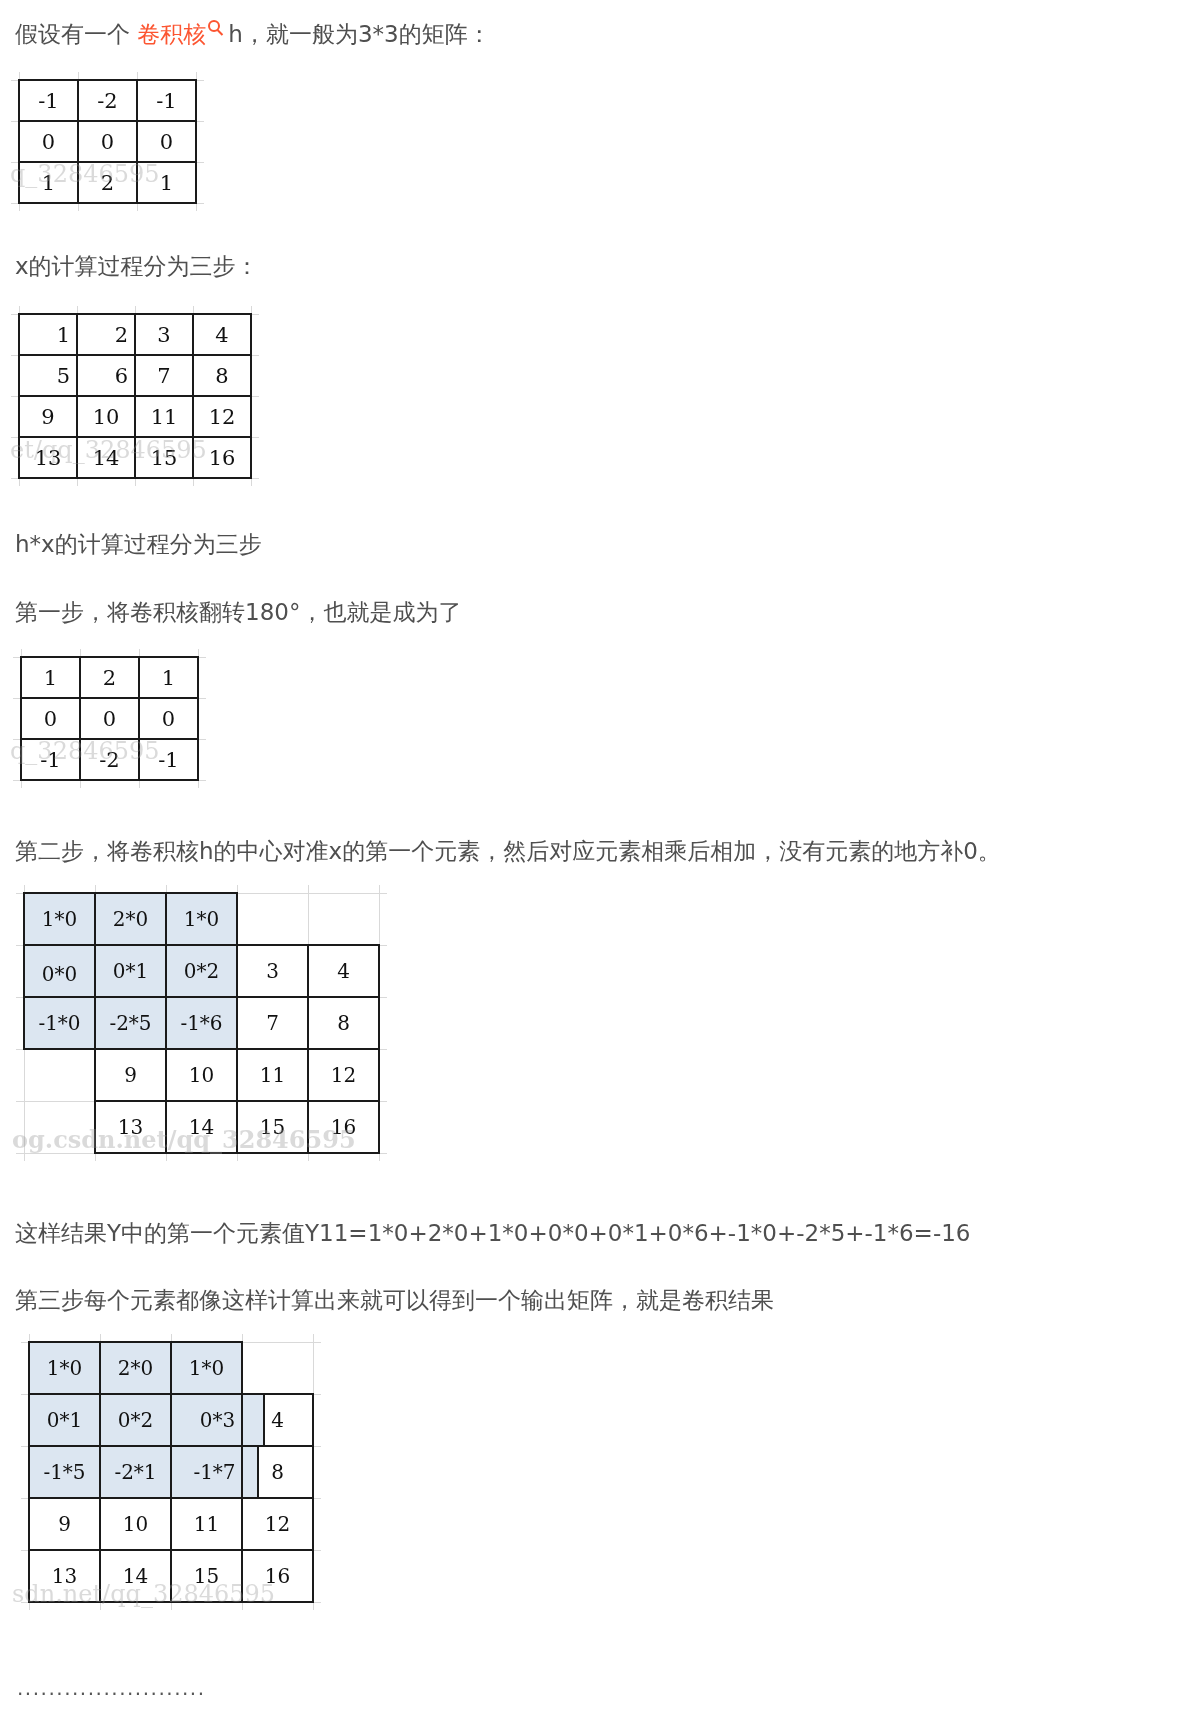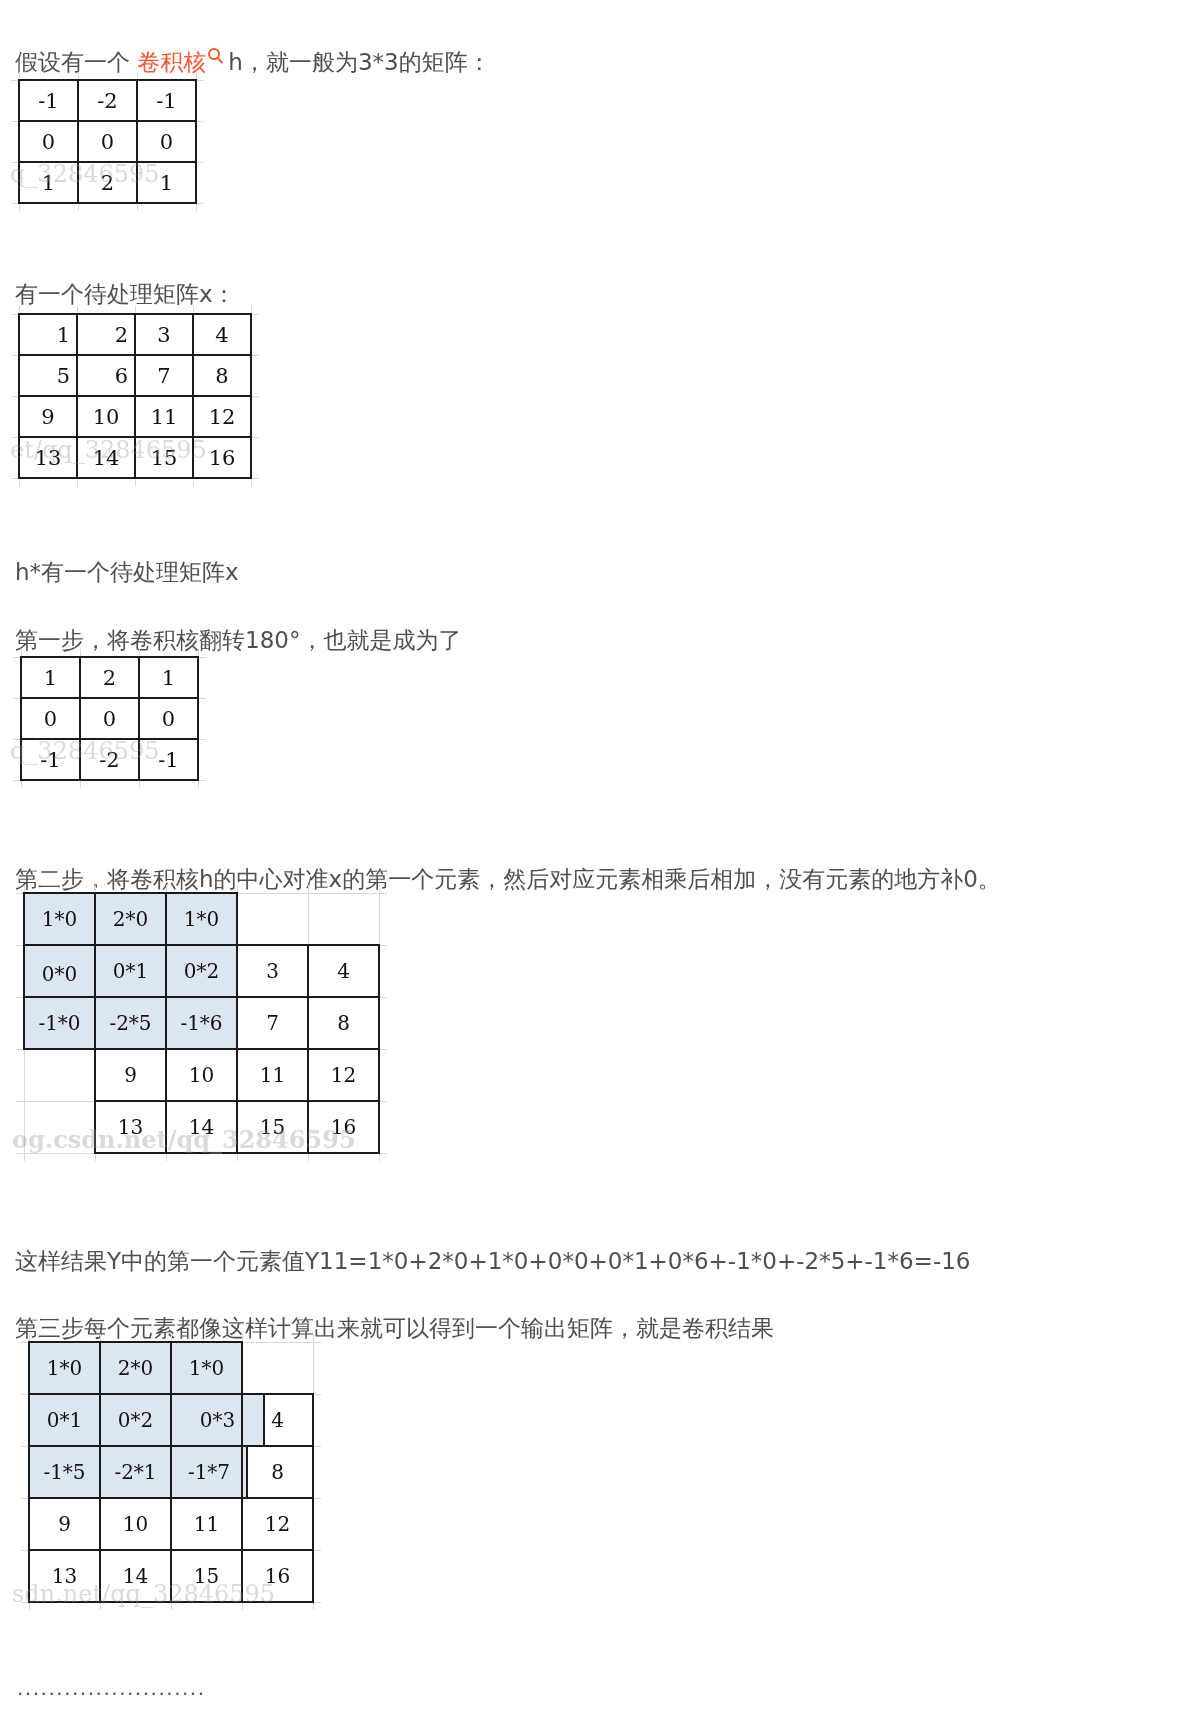--- a/index.html
+++ b/index.html
@@ -1,18 +1,18 @@
 <!DOCTYPE html>
 <html><head>
 <meta charset="utf-8">
 <style>
   html, body { margin: 0; padding: 0; background: #ffffff; }
   body { width: 1197px; height: 1724px; position: relative; overflow: hidden;
          font-family: "DejaVu Sans", "Liberation Sans", sans-serif; color: #4d4d4d; }
-  .line { position: absolute; left: 15px; font-size: 23px; line-height: 32px; white-space: nowrap; color: #4f4f4f; margin-top: 28px; }
+  .line { position: absolute; left: 15px; font-size: 23px; line-height: 32px; white-space: nowrap; color: #4f4f4f; }
   .kw { color: #fc5531; }
   .search-icon { display: inline-block; width: 12px; height: 12px; border: 2px solid #fc5531; border-radius: 50%;
                  position: relative; vertical-align: 10px; margin-left: 2px; margin-right: 8px; box-sizing: border-box; }
   .search-icon::after { content: ""; position: absolute; width: 2px; height: 7px; background: #fc5531;
                  right: -3px; bottom: -6px; transform: rotate(-45deg); }
   .grid { position: absolute; }
   .cell { position: absolute; box-sizing: border-box; display: flex; align-items: center; justify-content: center;
           font-family: "DejaVu Serif", "Liberation Serif", serif; font-size: 21px; color: #111; }
   .cell.b { border: 2px solid #1a1a1a; }
   .cell.hl { background: #dce6f1; }
@@ -43,21 +43,21 @@
     <div class="cell b" style="left: 58px; top: -1px; width: 61px; height: 43px;">-2</div>
     <div class="cell b" style="left: 117px; top: -1px; width: 61px; height: 43px;">-1</div>
     <div class="cell b" style="left: -1px; top: 40px; width: 61px; height: 43px;">0</div>
     <div class="cell b" style="left: 58px; top: 40px; width: 61px; height: 43px;">0</div>
     <div class="cell b" style="left: 117px; top: 40px; width: 61px; height: 43px;">0</div>
     <div class="cell b" style="left: -1px; top: 81px; width: 61px; height: 43px;">1</div>
     <div class="cell b" style="left: 58px; top: 81px; width: 61px; height: 43px;">2</div>
     <div class="cell b" style="left: 117px; top: 81px; width: 61px; height: 43px;">1</div>
   </div>
 
-<div class="line" style="top:250px;">有一个待处理矩阵x：</div>
+<div class="line" style="top:250px;">x的计算过程分为三步：</div>
 
 <div id="t2" class="grid" style="left:19px; top:314px;">
     <div class="gl-h" style="left: -8px; top: 0px; width: 248px;"></div>
     <div class="gl-h" style="left: -8px; top: 41px; width: 248px;"></div>
     <div class="gl-h" style="left: -8px; top: 82px; width: 248px;"></div>
     <div class="gl-h" style="left: -8px; top: 123px; width: 248px;"></div>
     <div class="gl-h" style="left: -8px; top: 164px; width: 248px;"></div>
     <div class="gl-v" style="left: 0px; top: -8px; height: 180px;"></div>
     <div class="gl-v" style="left: 58px; top: -8px; height: 180px;"></div>
     <div class="gl-v" style="left: 116px; top: -8px; height: 180px;"></div>
@@ -74,21 +74,21 @@
     <div class="cell b" style="left: -1px; top: 81px; width: 60px; height: 43px;">9</div>
     <div class="cell b" style="left: 57px; top: 81px; width: 60px; height: 43px;">10</div>
     <div class="cell b" style="left: 115px; top: 81px; width: 60px; height: 43px;">11</div>
     <div class="cell b" style="left: 173px; top: 81px; width: 60px; height: 43px;">12</div>
     <div class="cell b" style="left: -1px; top: 122px; width: 60px; height: 43px;">13</div>
     <div class="cell b" style="left: 57px; top: 122px; width: 60px; height: 43px;">14</div>
     <div class="cell b" style="left: 115px; top: 122px; width: 60px; height: 43px;">15</div>
     <div class="cell b" style="left: 173px; top: 122px; width: 60px; height: 43px;">16</div>
   </div>
 
-<div class="line" style="top:528px;">h*有一个待处理矩阵x</div>
+<div class="line" style="top:528px;">h*x的计算过程分为三步</div>
 <div class="line" style="top:596px;">第一步，将卷积核翻转180°，也就是成为了</div>
 
 <div id="t3" class="grid" style="left:21px; top:657px;">
     <div class="gl-h" style="left: -8px; top: 0px; width: 193px;"></div>
     <div class="gl-h" style="left: -8px; top: 41px; width: 193px;"></div>
     <div class="gl-h" style="left: -8px; top: 82px; width: 193px;"></div>
     <div class="gl-h" style="left: -8px; top: 123px; width: 193px;"></div>
     <div class="gl-v" style="left: 0px; top: -8px; height: 139px;"></div>
     <div class="gl-v" style="left: 59px; top: -8px; height: 139px;"></div>
     <div class="gl-v" style="left: 118px; top: -8px; height: 139px;"></div>
@@ -164,21 +164,21 @@
     <div class="cell b hl" style="left: -1px; top: -1px; width: 73px; height: 54px; font-size: 20px;">1*0</div>
     <div class="cell b hl" style="left: 70px; top: -1px; width: 73px; height: 54px; font-size: 20px;">2*0</div>
     <div class="cell b hl" style="left: 141px; top: -1px; width: 73px; height: 54px; font-size: 20px;">1*0</div>
     <div class="cell" style="left: 212px; top: -1px; width: 73px; height: 54px; font-size: 20px;"></div>
     <div class="cell b hl" style="left: -1px; top: 51px; width: 73px; height: 54px; font-size: 20px;">0*1</div>
     <div class="cell b hl" style="left: 70px; top: 51px; width: 73px; height: 54px; font-size: 20px;">0*2</div>
     <div class="cell b hl" style="left: 141px; top: 51px; width: 95px; height: 54px; font-size: 20px;">0*3</div>
     <div class="cell b" style="left: 212px; top: 51px; width: 73px; height: 54px; font-size: 20px;">4</div>
     <div class="cell b hl" style="left: -1px; top: 103px; width: 73px; height: 54px; font-size: 20px;">-1*5</div>
     <div class="cell b hl" style="left: 70px; top: 103px; width: 73px; height: 54px; font-size: 20px;">-2*1</div>
-    <div class="cell b hl" style="left: 141px; top: 103px; width: 78px; height: 54px; font-size: 20px;">-1*7</div>
+    <div class="cell b hl" style="left: 141px; top: 103px; width: 89px; height: 54px; font-size: 20px;">-1*7</div>
     <div class="cell b" style="left: 212px; top: 103px; width: 73px; height: 54px; font-size: 20px;">8</div>
     <div class="cell b" style="left: -1px; top: 155px; width: 73px; height: 54px; font-size: 20px;">9</div>
     <div class="cell b" style="left: 70px; top: 155px; width: 73px; height: 54px; font-size: 20px;">10</div>
     <div class="cell b" style="left: 141px; top: 155px; width: 73px; height: 54px; font-size: 20px;">11</div>
     <div class="cell b" style="left: 212px; top: 155px; width: 73px; height: 54px; font-size: 20px;">12</div>
     <div class="cell b" style="left: -1px; top: 207px; width: 73px; height: 54px; font-size: 20px;">13</div>
     <div class="cell b" style="left: 70px; top: 207px; width: 73px; height: 54px; font-size: 20px;">14</div>
     <div class="cell b" style="left: 141px; top: 207px; width: 73px; height: 54px; font-size: 20px;">15</div>
     <div class="cell b" style="left: 212px; top: 207px; width: 73px; height: 54px; font-size: 20px;">16</div>
   </div>

